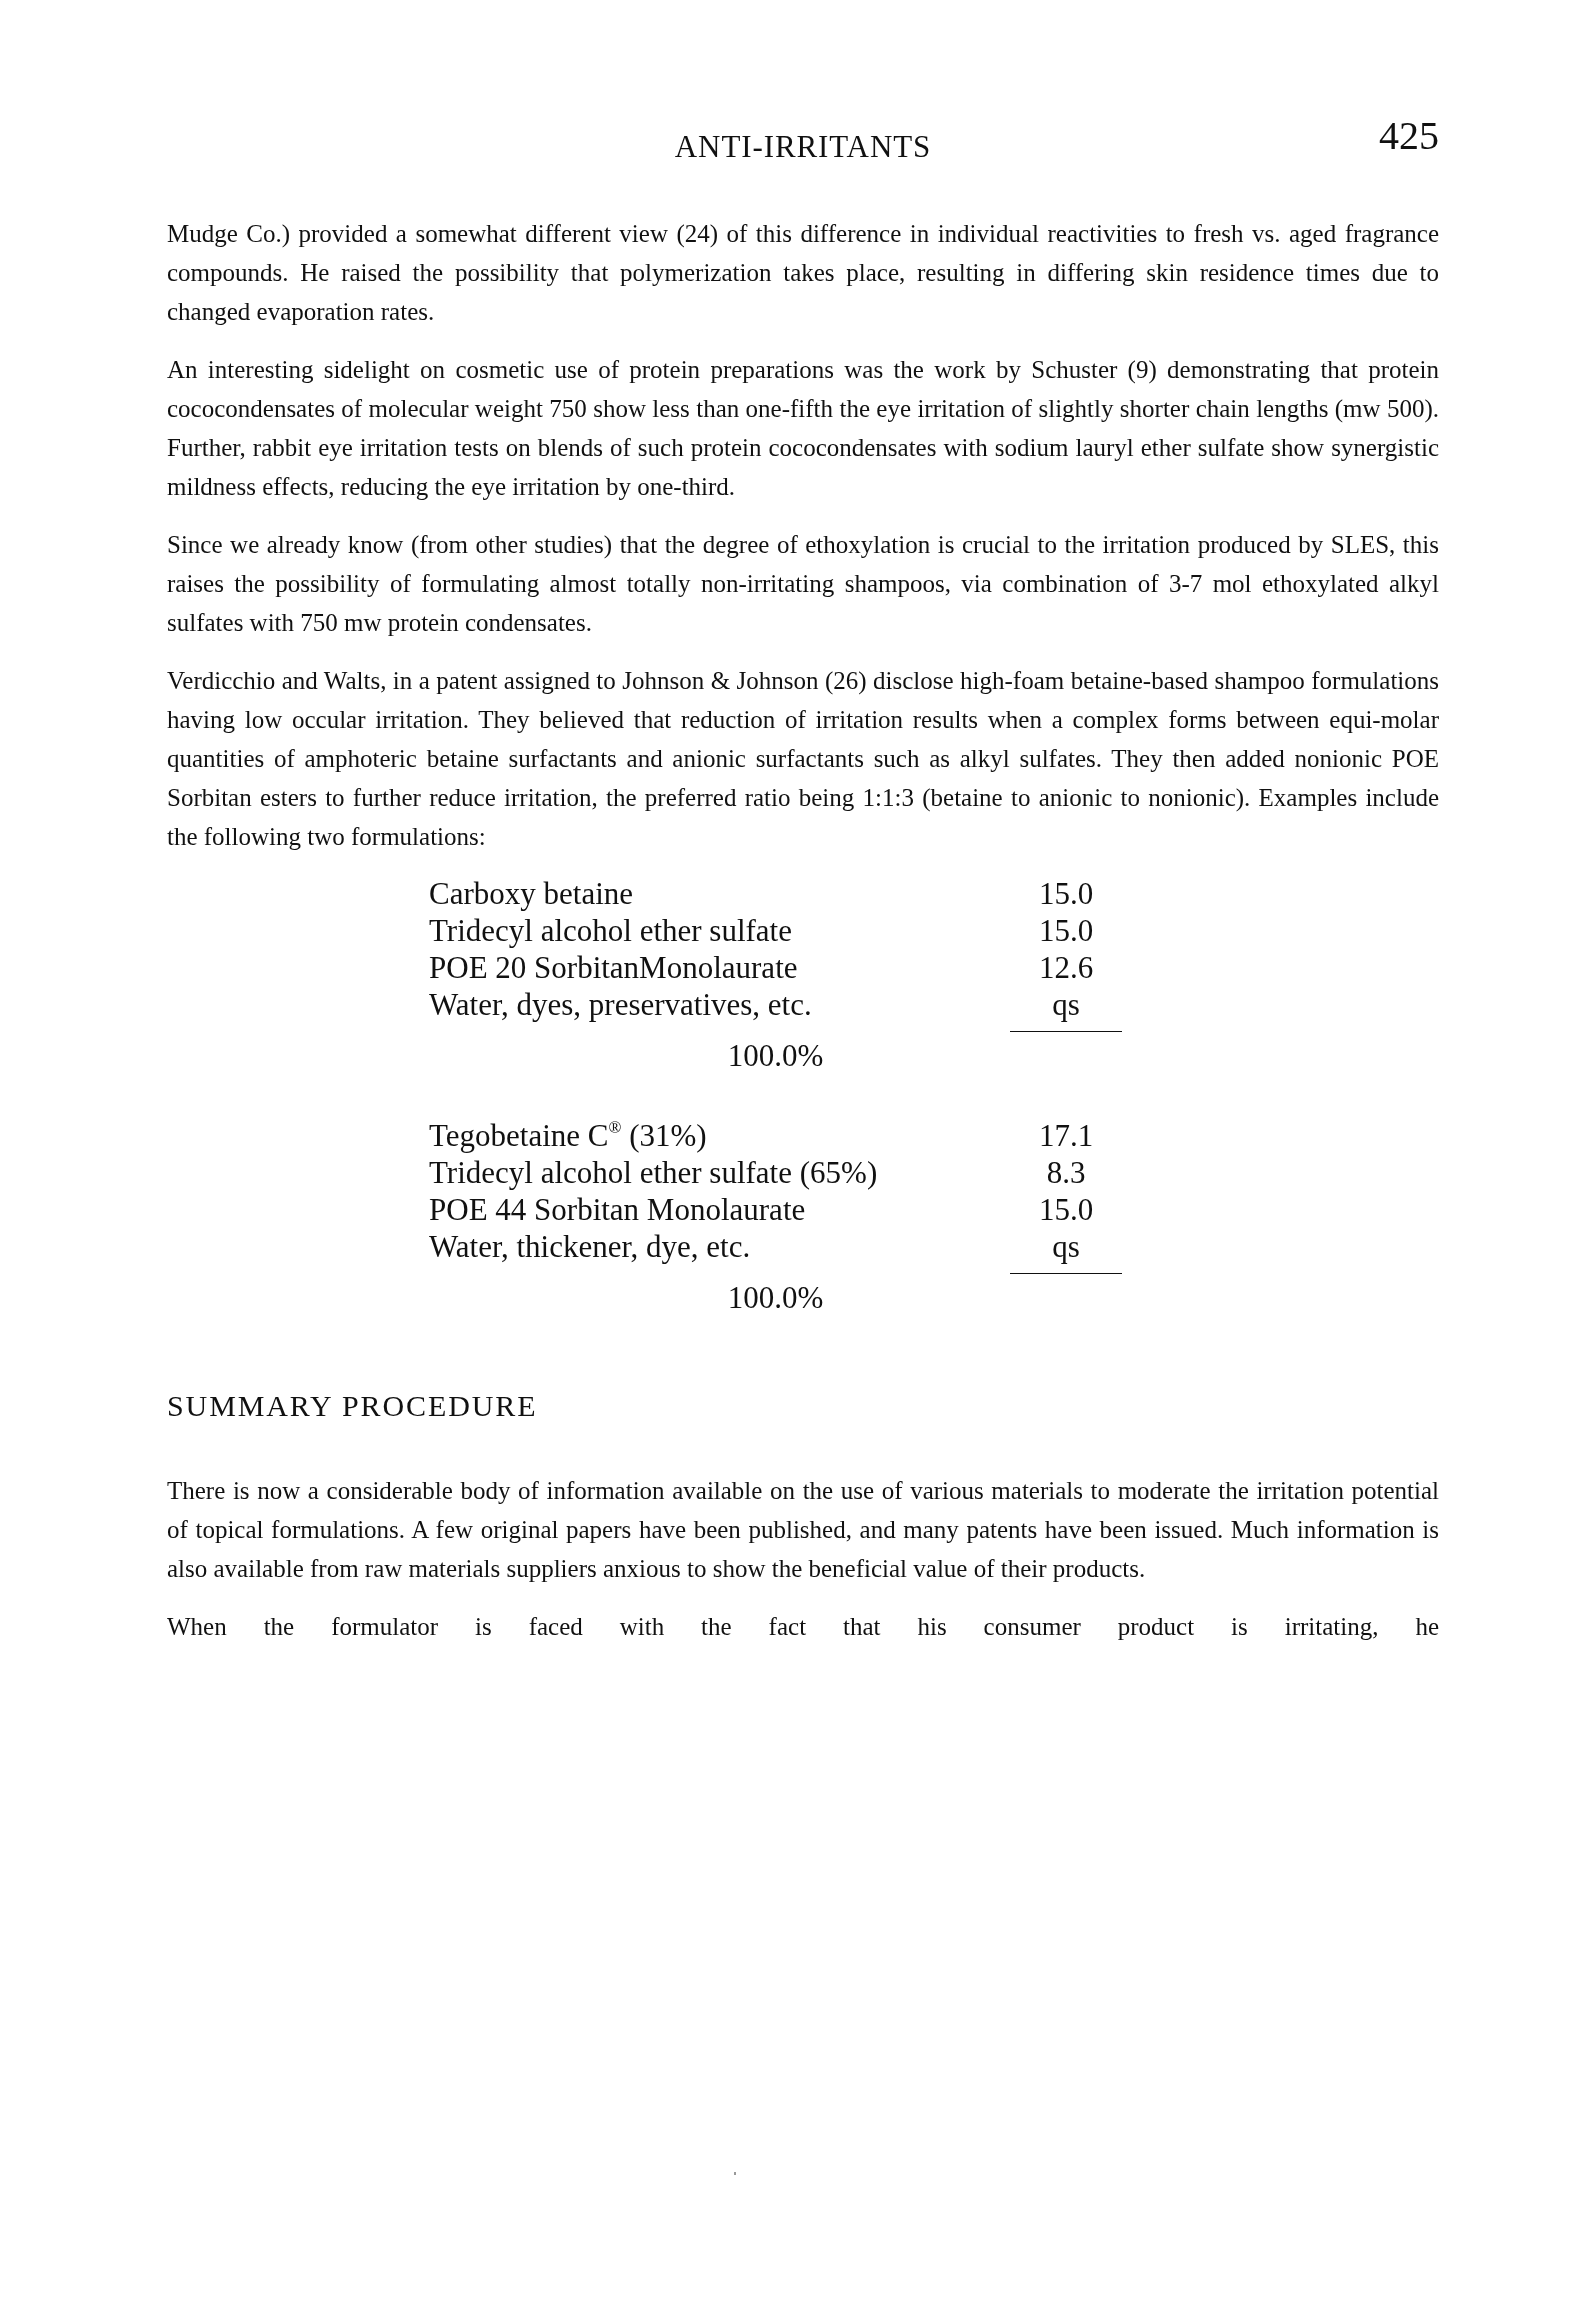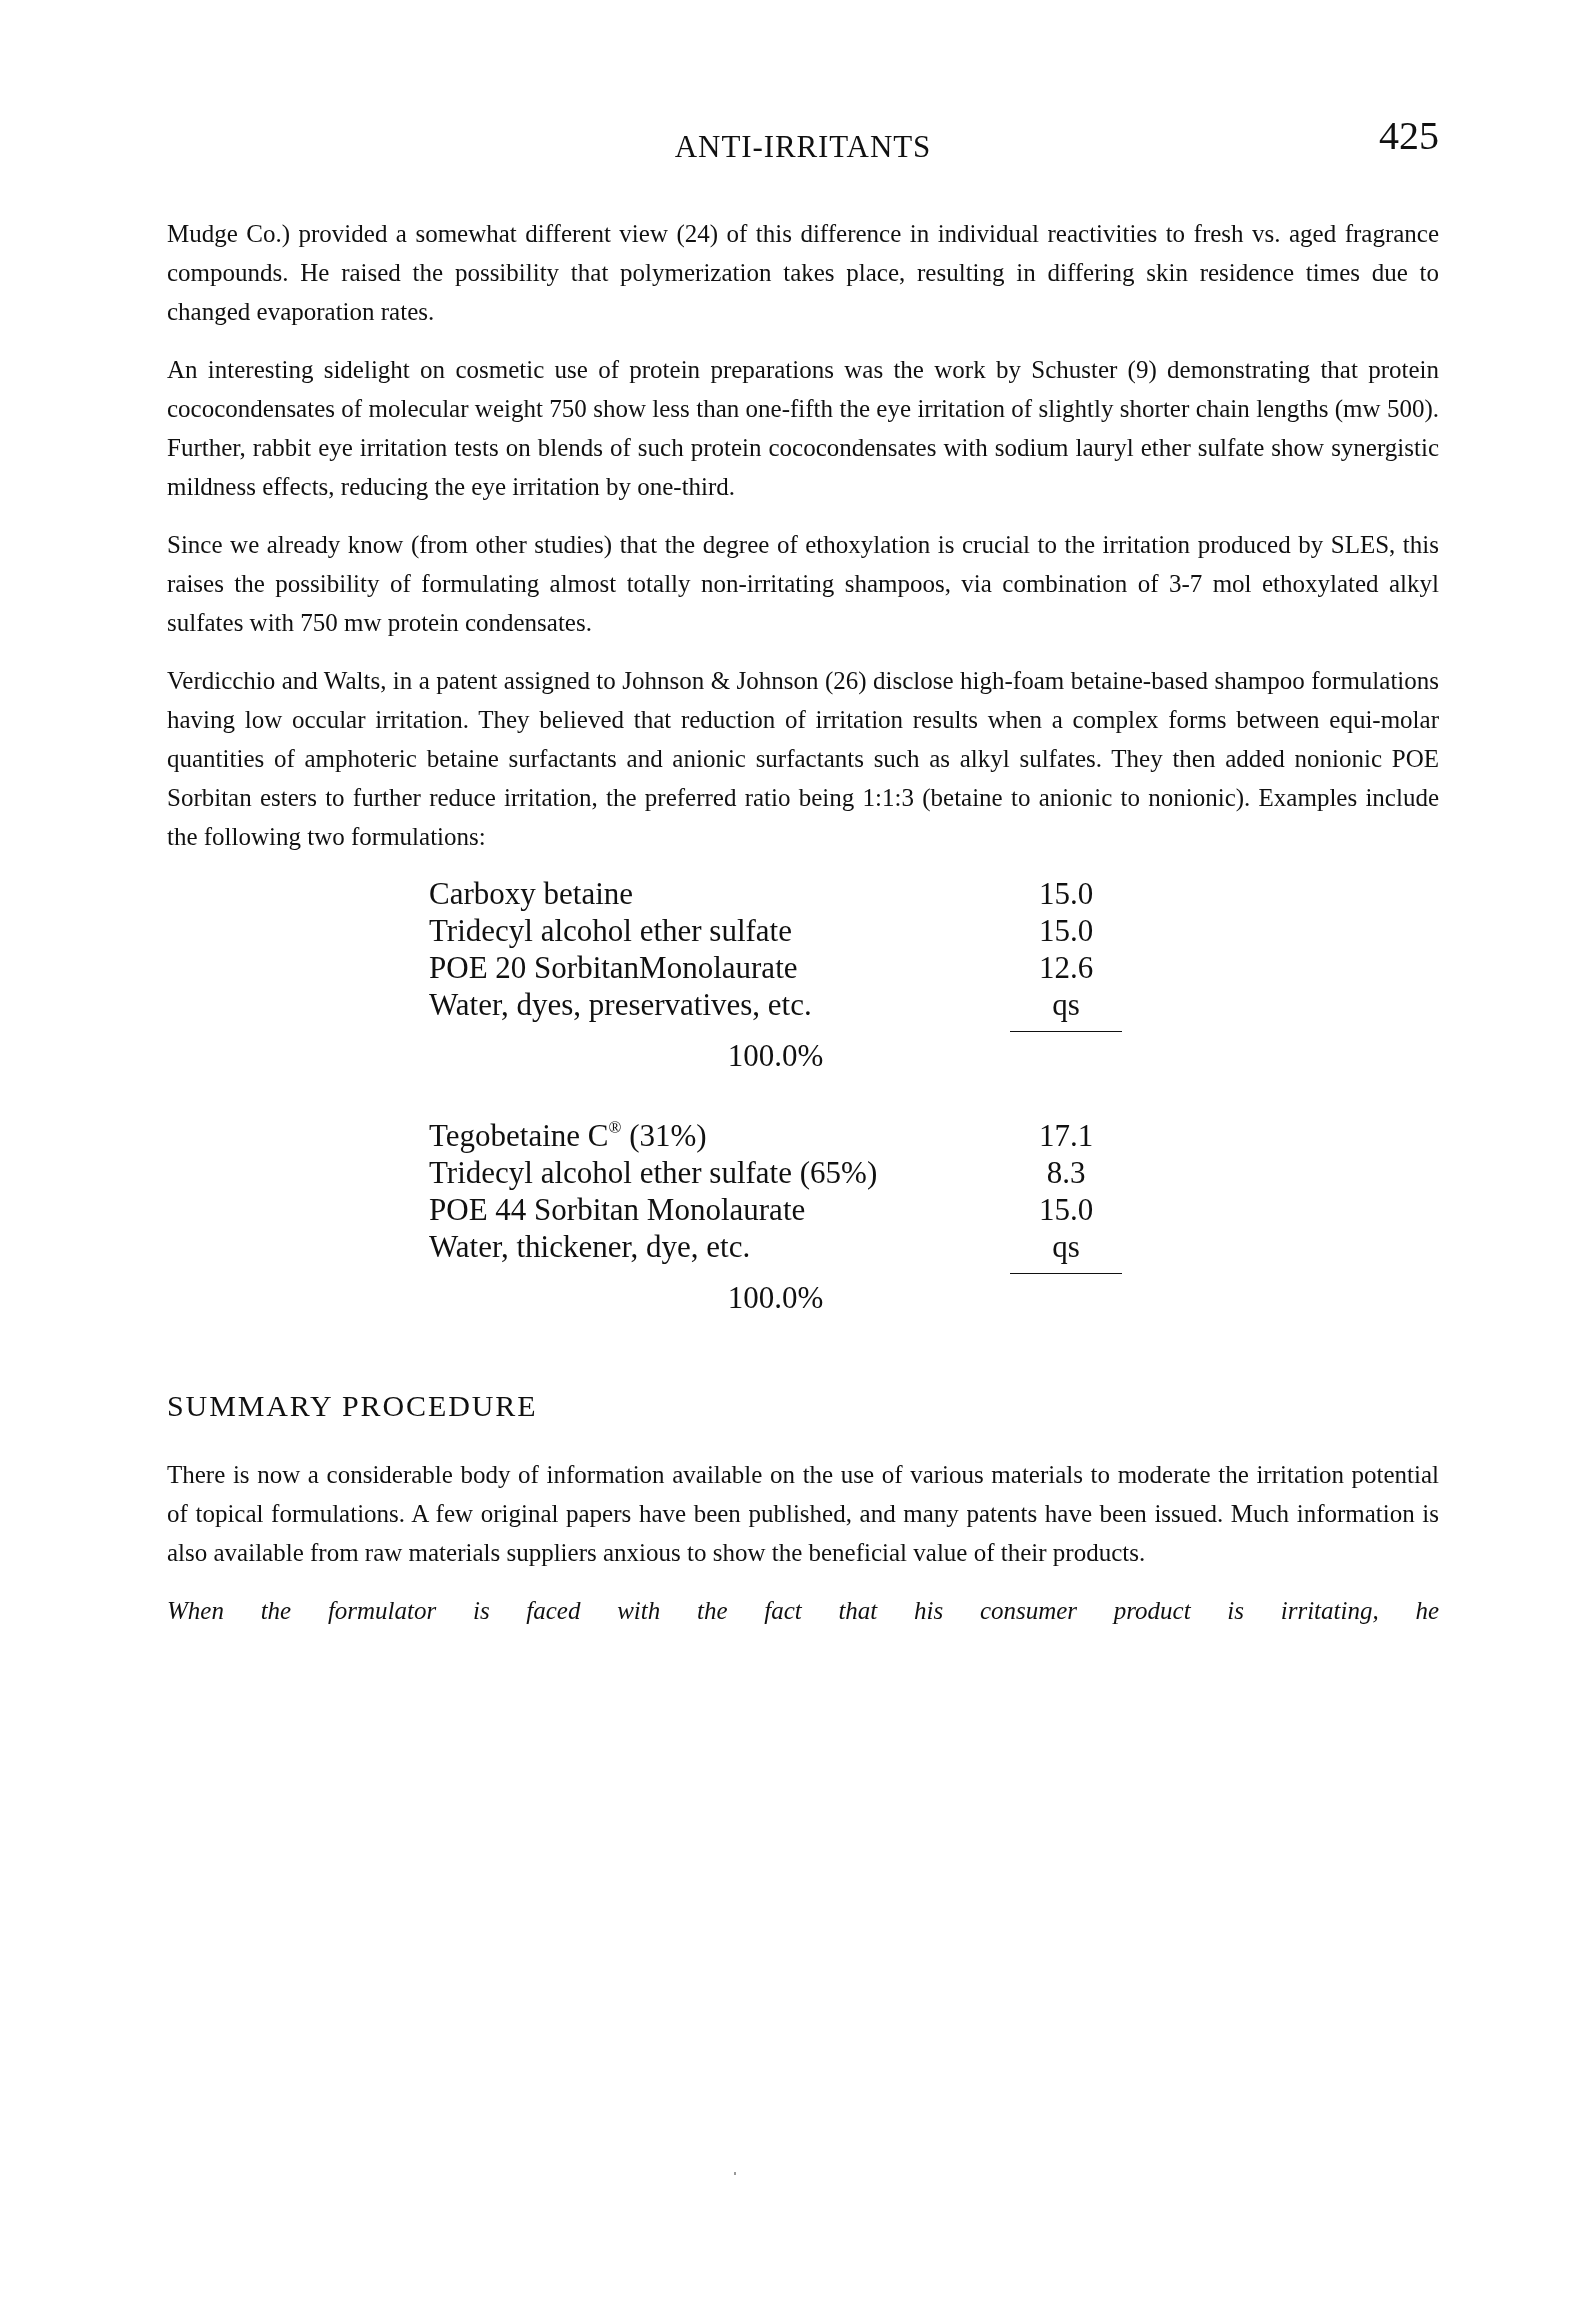--- a/index.html
+++ b/index.html
@@ -31,21 +31,21 @@
   .frow { display: flex; justify-content: flex-end; }
   .fname { flex: 1; }
   .fval { width: 112px; text-align: center; }
   .rule-row { display: flex; justify-content: flex-end; }
   .rule { width: 112px; border-top: 1.9px solid #111; margin: 7.5px 0 5.6px 0; }
   .total-row { display: flex; justify-content: center; margin-bottom: 43px; }
   .total { width: 112px; text-align: center; }
   sup { font-size: 17px; vertical-align: 13px; line-height: 0; }
   h2 {
     font-weight: normal; font-size: 30px; letter-spacing: 1.9px;
-    margin: 73px 0 32px 0;
+    margin: 73px 0 48px 0;
   }
   .speck {
     position: absolute; left: 734px; top: 2172px; width: 1.9px; height: 2.8px; background: #999;
   }
 </style>
 </head>
 <body>
 
 <div class="header">
   <div class="running-title">ANTI-IRRITANTS</div>
@@ -103,17 +103,17 @@
     <div class="rule-row">
         <div class="rule"></div>
       </div>
     <div class="total-row" style="margin-bottom:0">
       <span class="total">100.0%</span>
     </div>
   </div>
 
   <h2>SUMMARY PROCEDURE</h2>
   <p>There is now a considerable body of information available on the use of various materials to moderate the irritation potential of topical formulations. A few original papers have been published, and many patents have been issued. Much information is also available from raw materials suppliers anxious to show the beneficial value of their products.</p>
-  <p style="text-align-last: justify; font-style: italic;">When the formulator is faced with the fact that his consumer product is irritating, he</p>
+  <p style="text-align-last: justify;">When the formulator is faced with the fact that his consumer product is irritating, he</p>
 </div>
 
 <div class="speck"></div>
 
 
 </body></html>

